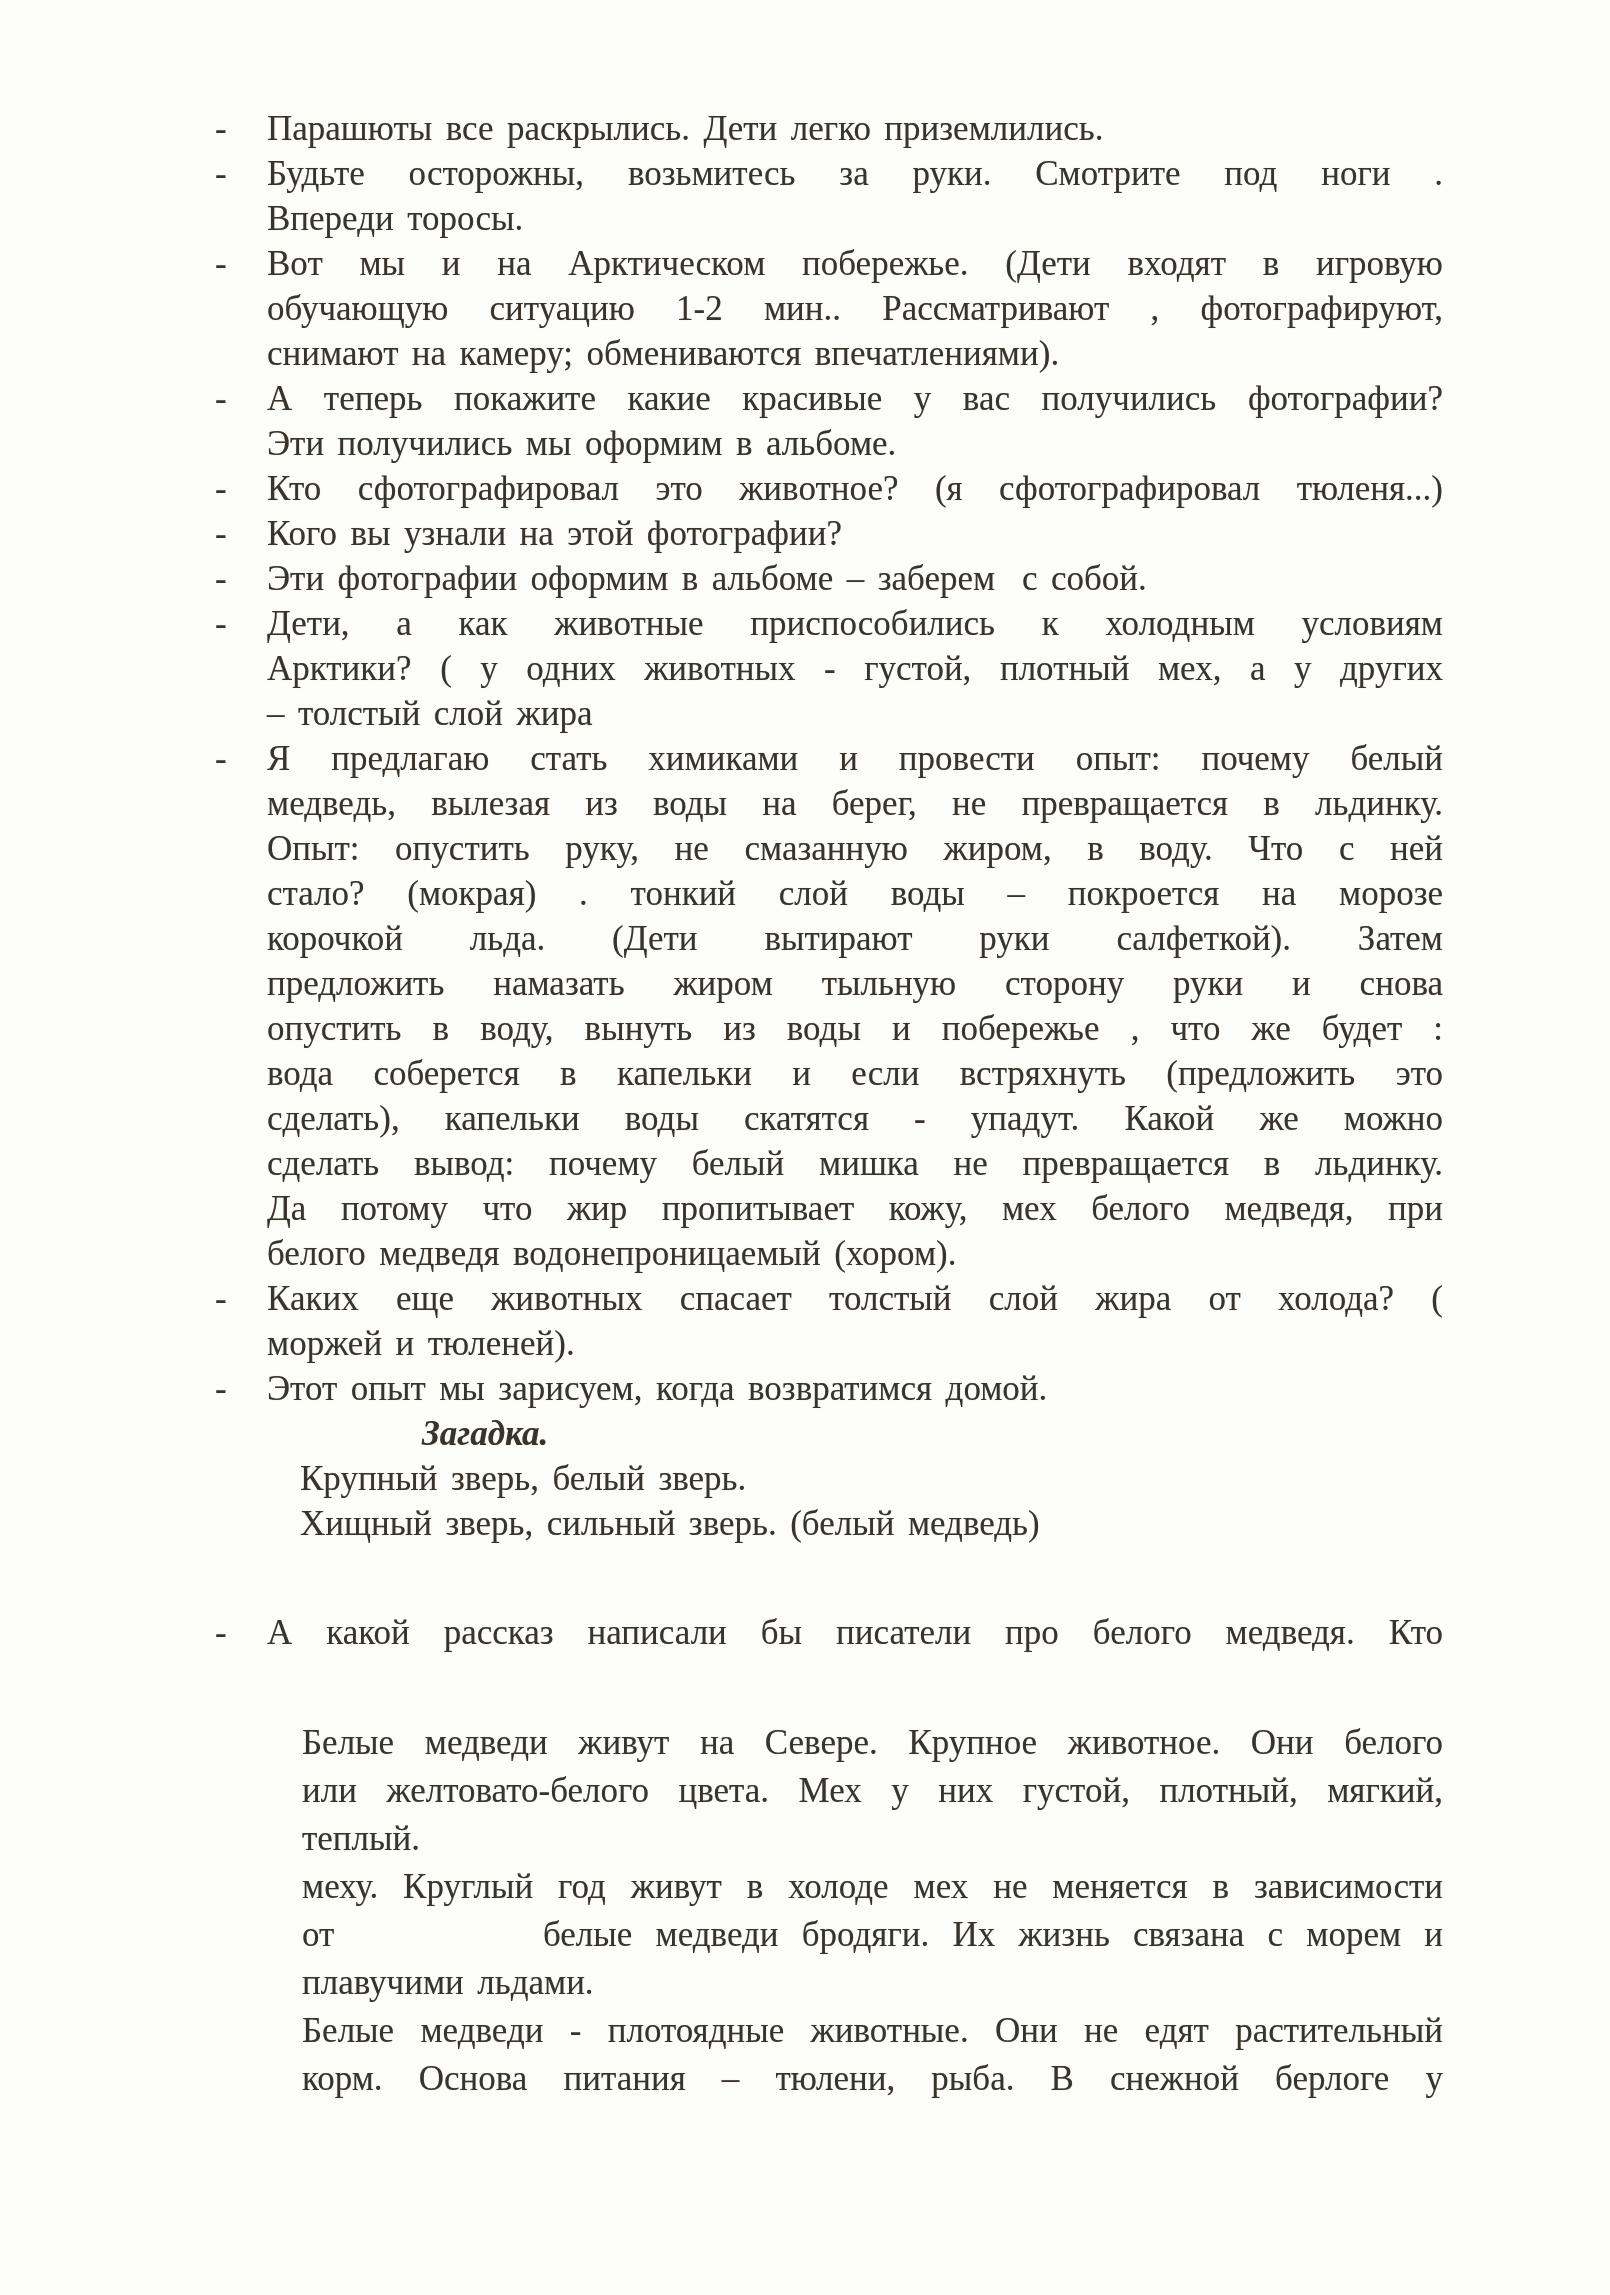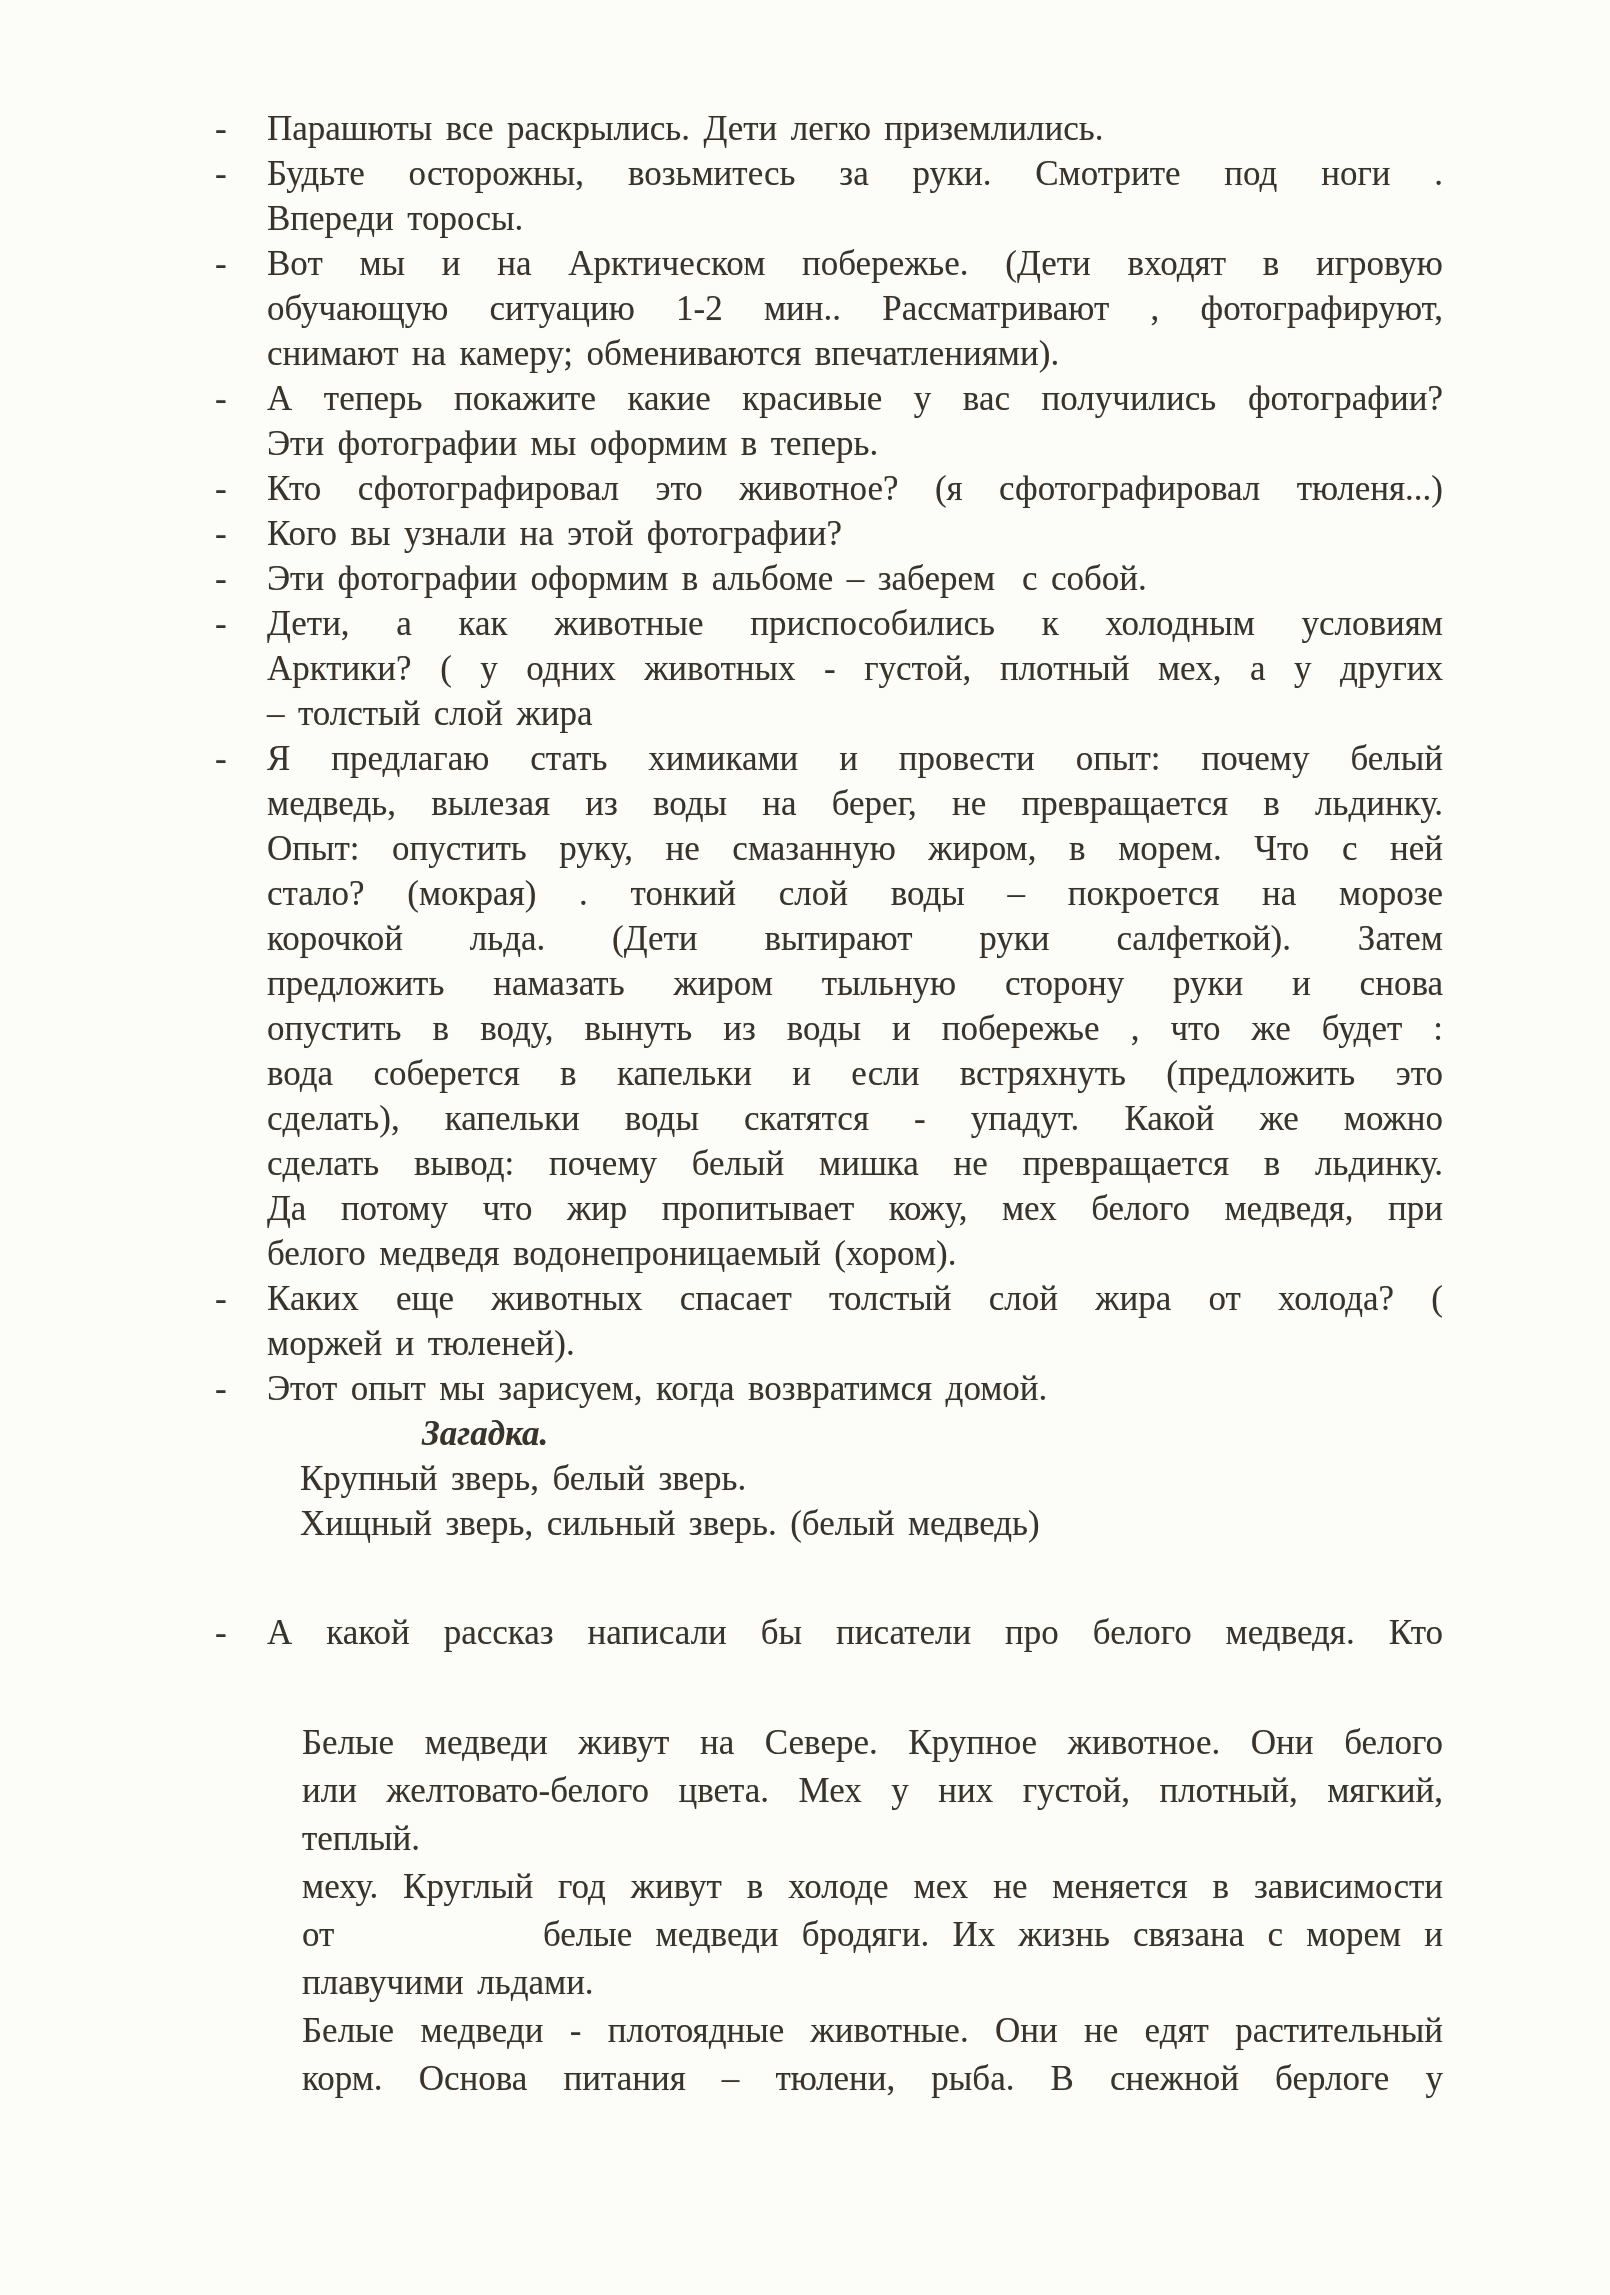--- a/index.html
+++ b/index.html
@@ -68,30 +68,30 @@
 <div class="page">
   <div class="content">
 
   <div class="line"><span class="dash">-</span>Парашюты все раскрылись. Дети легко приземлились.</div>
       <div class="line just"><span class="dash">-</span>Будьте осторожны, возьмитесь за руки. Смотрите под ноги&nbsp;.</div>
       <div class="line">Впереди торосы.</div>
       <div class="line just"><span class="dash">-</span>Вот мы и на Арктическом побережье. (Дети входят в игровую</div>
       <div class="line just">обучающую ситуацию 1-2 мин.. Рассматривают , фотографируют,</div>
       <div class="line">снимают на камеру; обмениваются впечатлениями).</div>
       <div class="line just"><span class="dash">-</span>А теперь покажите какие красивые у вас получились фотографии?</div>
-      <div class="line">Эти фотографии мы оформим в теперь.</div>
+      <div class="line">Эти получились мы оформим в альбоме.</div>
       <div class="line just"><span class="dash">-</span>Кто сфотографировал это животное? (я сфотографировал тюленя...)</div>
       <div class="line"><span class="dash">-</span>Кого вы узнали на этой фотографии?</div>
       <div class="line"><span class="dash">-</span>Эти фотографии оформим в альбоме – заберем&nbsp; с собой.</div>
       <div class="line just"><span class="dash">-</span>Дети, а как животные приспособились к холодным условиям</div>
       <div class="line just">Арктики? ( у одних животных - густой, плотный мех, а у других</div>
       <div class="line">– толстый слой жира</div>
       <div class="line just"><span class="dash">-</span>Я предлагаю стать химиками и провести опыт: почему белый</div>
       <div class="line just">медведь, вылезая из воды на берег, не превращается в льдинку.</div>
-      <div class="line just">Опыт: опустить руку, не смазанную жиром, в морем. Что с ней</div>
+      <div class="line just">Опыт: опустить руку, не смазанную жиром, в воду. Что с ней</div>
       <div class="line just">стало? (мокрая)&nbsp;. тонкий слой воды – покроется на морозе</div>
       <div class="line just">корочкой льда. (Дети вытирают руки салфеткой). Затем</div>
       <div class="line just">предложить намазать жиром тыльную сторону руки и снова</div>
       <div class="line just">опустить в воду, вынуть из воды и побережье , что же будет :</div>
       <div class="line just">вода соберется в капельки и если встряхнуть (предложить это</div>
       <div class="line just">сделать), капельки воды скатятся - упадут. Какой же можно</div>
       <div class="line just">сделать вывод: почему белый мишка не превращается в льдинку.</div>
       <div class="line just">Да потому что жир пропитывает кожу, мех белого медведя, при</div>
       <div class="line">белого медведя водонепроницаемый (хором).</div>
       <div class="line just"><span class="dash">-</span>Каких еще животных спасает толстый слой жира от холода? (</div>

